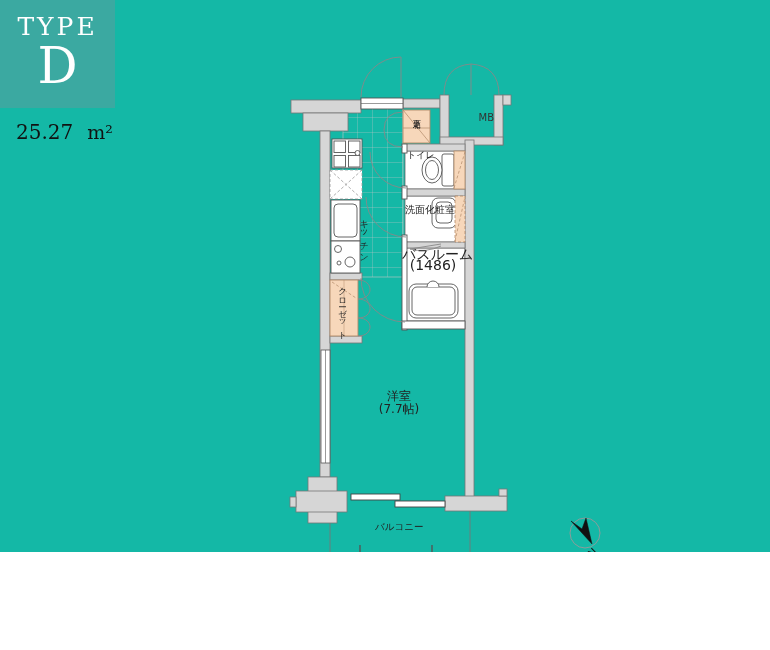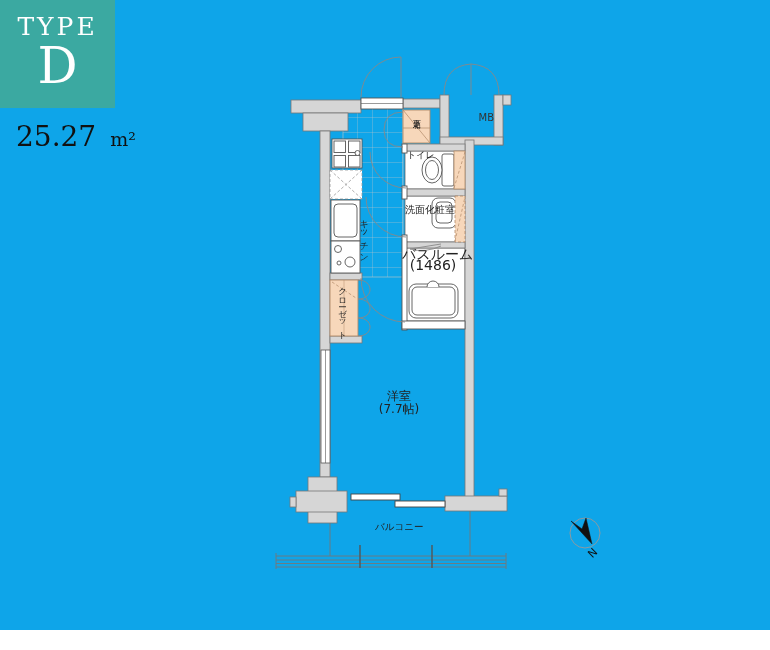--- a/index.html
+++ b/index.html
@@ -1,24 +1,24 @@
 <!DOCTYPE html>
 <html><head>
 <meta charset="utf-8">
 <style>
   html,body{margin:0;padding:0;background:#ffffff;}
-  .stage{position:relative;width:770px;height:630px;background:#0ea5e9;overflow:hidden;
+  .stage{position:relative;width:770px;height:552px;background:#14b8a6;overflow:hidden;
          font-family:"DejaVu Sans",sans-serif;color:#222;}
   
   .badge{position:absolute;left:0;top:0;width:115px;height:108px;background:#3BA9A1;
          display:flex;flex-direction:column;align-items:center;justify-content:center;}
   .badge .type{font-family:"DejaVu Serif",serif;color:#fff;font-size:25px;letter-spacing:3px;line-height:1;}
   .badge .letter{font-family:"DejaVu Serif",serif;color:#fff;font-size:50px;line-height:1.1;}
   .area{position:absolute;left:16px;top:120px;font-family:"DejaVu Serif",serif;color:#111;}
-  .area .val{font-size:28px;}
+  .area .val{font-size:20px;}
   .area .unit{font-size:19px;margin-left:14px;}
   
   .lbl{position:absolute;color:#222;white-space:nowrap;}
   .v{writing-mode:vertical-rl;text-orientation:upright;letter-spacing:1px;}
   .lbl-shoebox{left:410px;top:113px;font-size:8px;}
   .lbl-mb{left:448px;top:112px;width:46px;text-align:right;font-size:10px;color:#333;}
   .lbl-toilet{left:407px;top:149px;font-size:9px;}
   .lbl-washroom{left:405px;top:203px;font-size:10px;}
   .lbl-kitchen{left:357px;top:213px;font-size:9px;}
   .lbl-bath{left:402px;top:249px;width:62px;text-align:center;font-size:14px;line-height:11px;}

